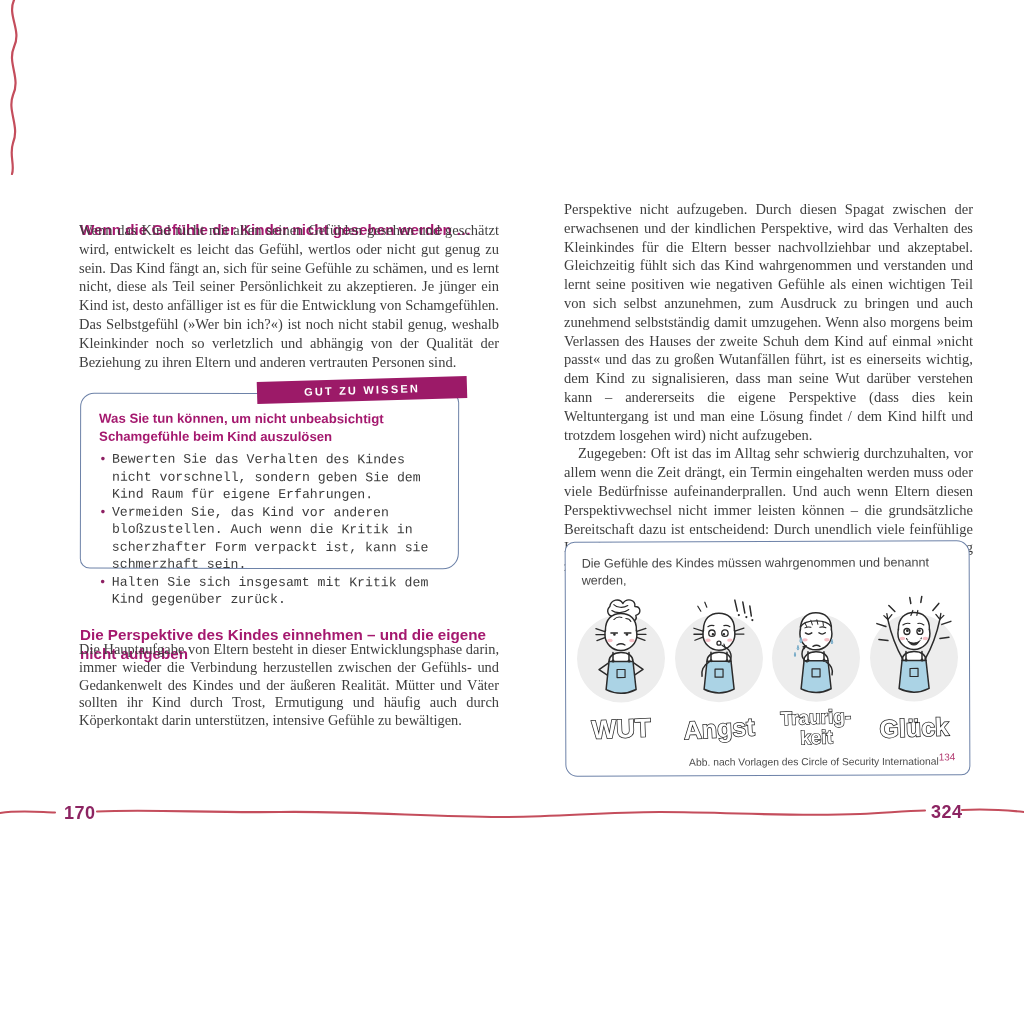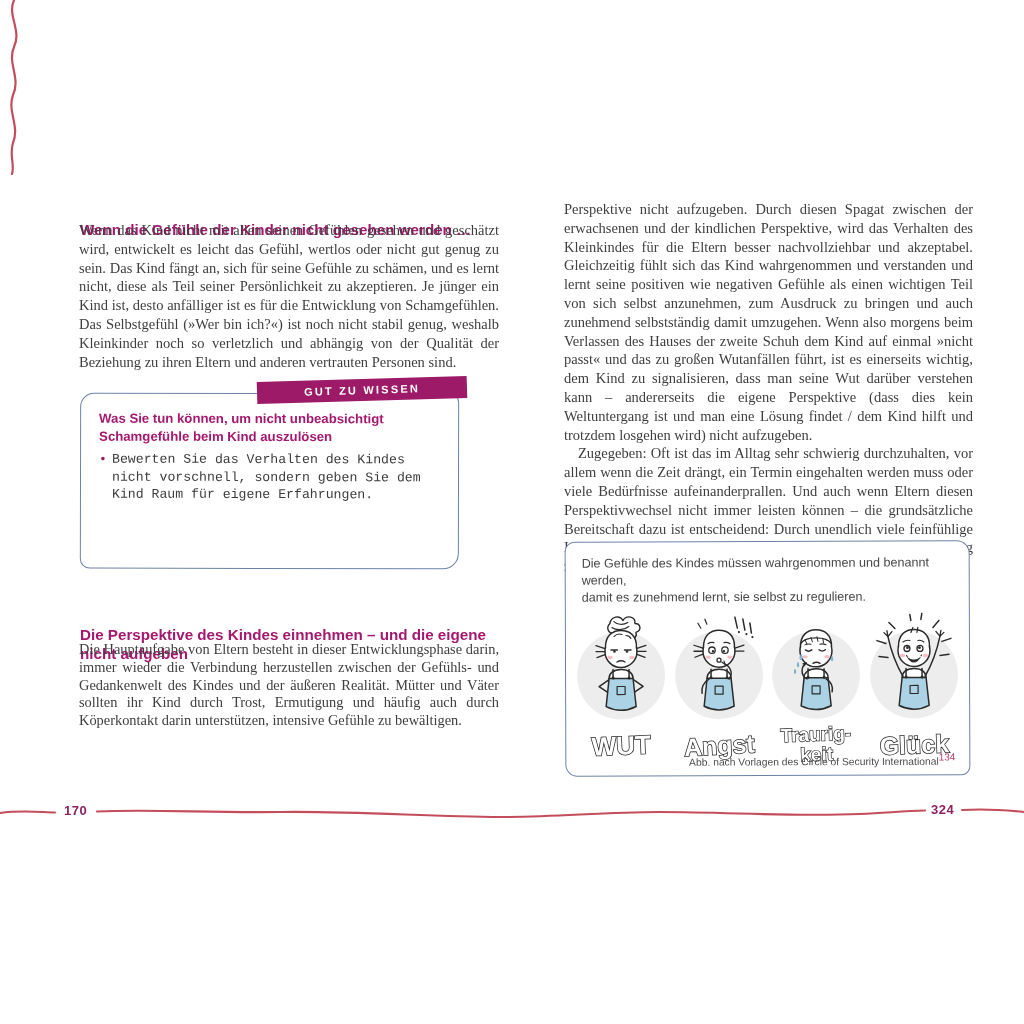--- a/index.html
+++ b/index.html
@@ -77,21 +77,21 @@
   .credit {
     position:absolute; right:14px; bottom:8px;
     font-family:"Liberation Sans", sans-serif;
     font-size:10.3px; color:#4c4c4c;
   }
   .credit sup { color:#b23a70; font-size:10px; }
 
   
   .pagenum {
     font-family:"Liberation Sans", sans-serif;
-    font-weight:700; font-size:13px; color:#8c2462; letter-spacing:0.5px;
+    font-weight:700; font-size:18px; color:#8c2462; letter-spacing:0.5px;
   }
 
   .ink { stroke:#2b2b2b; stroke-width:1.5; fill:none; stroke-linecap:round; stroke-linejoin:round; }
 </style>
 </head>
 <body>
 
 <svg class="abs" style="left:0;top:0" width="40" height="175" viewBox="0 0 40 175">
   <path d="M14 0 C 7 16, 22 30, 14 47 C 7 63, 21 78, 13 95 C 7 111, 20 126, 13 143 C 9 155, 15 165, 12 174" fill="none" stroke="#c44d5c" stroke-width="2.2" stroke-linecap="round"></path>
 </svg>
@@ -103,41 +103,42 @@
   <div class="abs bodytext" style="left:79px;top:221px;width:420px">
     <p>Wenn das Kind nicht mit allen seinen Gefühlen gesehen und geschätzt wird, entwickelt es leicht das Gefühl, wertlos oder nicht gut genug zu sein. Das Kind fängt an, sich für seine Gefühle zu schämen, und es lernt nicht, diese als Teil seiner Persönlichkeit zu akzeptieren. Je jünger ein Kind ist, desto anfälliger ist es für die Entwicklung von Schamgefühlen. Das Selbstgefühl (»Wer bin ich?«) ist noch nicht stabil genug, weshalb Kleinkinder noch so verletzlich und abhängig von der Qualität der Beziehung zu ihren Eltern und anderen vertrauten Personen sind.</p>
   </div>
 
   <div class="abs banner">GUT ZU WISSEN</div>
 
   <div class="abs infobox">
     <p class="infobox-title">Was Sie tun können, um nicht unbeabsichtigt Schamgefühle beim Kind auszulösen</p>
     <ul>
       <li>Bewerten Sie das Verhalten des Kindes nicht vorschnell, sondern geben Sie dem Kind Raum für eigene Erfahrungen.</li>
+      <li>Vermeiden Sie, das Kind vor anderen bloßzustellen. Auch wenn die Kritik in scherzhafter Form verpackt ist, kann sie schmerzhaft sein.</li>
+      <li>Halten Sie sich insgesamt mit Kritik dem Kind gegenüber zurück.</li>
     </ul>
   </div>
 
   <h2 class="abs heading" style="left:80px;top:612px;width:432px">Die Perspektive des Kindes einnehmen – und die eigene nicht aufgeben</h2>
 
   <div class="abs bodytext" style="left:79px;top:641px;width:420px;line-height:17.8px;font-size:14.4px">
     <p>Die Hauptaufgabe von Eltern besteht in dieser Entwicklungsphase darin, immer wieder die Verbindung herzustellen zwischen der Gefühls- und Gedankenwelt des Kindes und der äußeren Realität. Mütter und Väter sollten ihr Kind durch Trost, Ermutigung und häufig auch durch Köperkontakt darin unterstützen, intensive Gefühle zu bewältigen.</p>
   </div>
 </section>
 
 <section>
 
   <div class="abs bodytext" style="left:564px;top:200px;width:409px">
     <p>Perspektive nicht aufzugeben. Durch diesen Spagat zwischen der erwachsenen und der kindlichen Perspektive, wird das Verhalten des Kleinkindes für die Eltern besser nachvollziehbar und akzeptabel. Gleichzeitig fühlt sich das Kind wahrgenommen und verstanden und lernt seine positiven wie negativen Gefühle als einen wichtigen Teil von sich selbst anzunehmen, zum Ausdruck zu bringen und auch zunehmend selbstständig damit umzugehen. Wenn also morgens beim Verlassen des Hauses der zweite Schuh dem Kind auf einmal »nicht passt« und das zu großen Wutanfällen führt, ist es einerseits wichtig, dem Kind zu signalisieren, dass man seine Wut darüber verstehen kann – andererseits die eigene Perspektive (dass dies kein Weltuntergang ist und man eine Lösung findet / dem Kind hilft und trotzdem losgehen wird) nicht aufzugeben.</p>
     <p class="indent">Zugegeben: Oft ist das im Alltag sehr schwierig durchzuhalten, vor allem wenn die Zeit drängt, ein Termin eingehalten werden muss oder viele Bedürfnisse aufeinanderprallen. Und auch wenn Eltern diesen Perspektivwechsel nicht immer leisten können – die grundsätzliche Bereitschaft dazu ist entscheidend: Durch unendlich viele feinfühlige Interaktionen im Alltag mit dem Kind entsteht eine Verbindung zwischen Denken und Fühlen und durch die</p>
   </div>
 
   <figure class="abs figbox">
     <div class="figcaption">
       <span>Die Gefühle des Kindes müssen wahrgenommen und benannt werden,</span><br>
-      <span>damit es zunehmend lernt, sie selbst zu regulieren.</span>
     </div>
 
     <div class="figrow">
 
       <div class="emotion">
         <svg width="94" height="112" viewBox="0 0 94 112">
           <circle cx="47" cy="64" r="44" fill="#ededed"></circle>
           <g class="ink">
             <g>
               <path d="M36 12c1-7 10-9 13-3 4-6 13-4 12 3 6 0 7 7 1 9 2 6-6 8-10 5-5 5-13 2-12-4-6 0-8-6-4-10z" stroke-width="1.4"></path>

